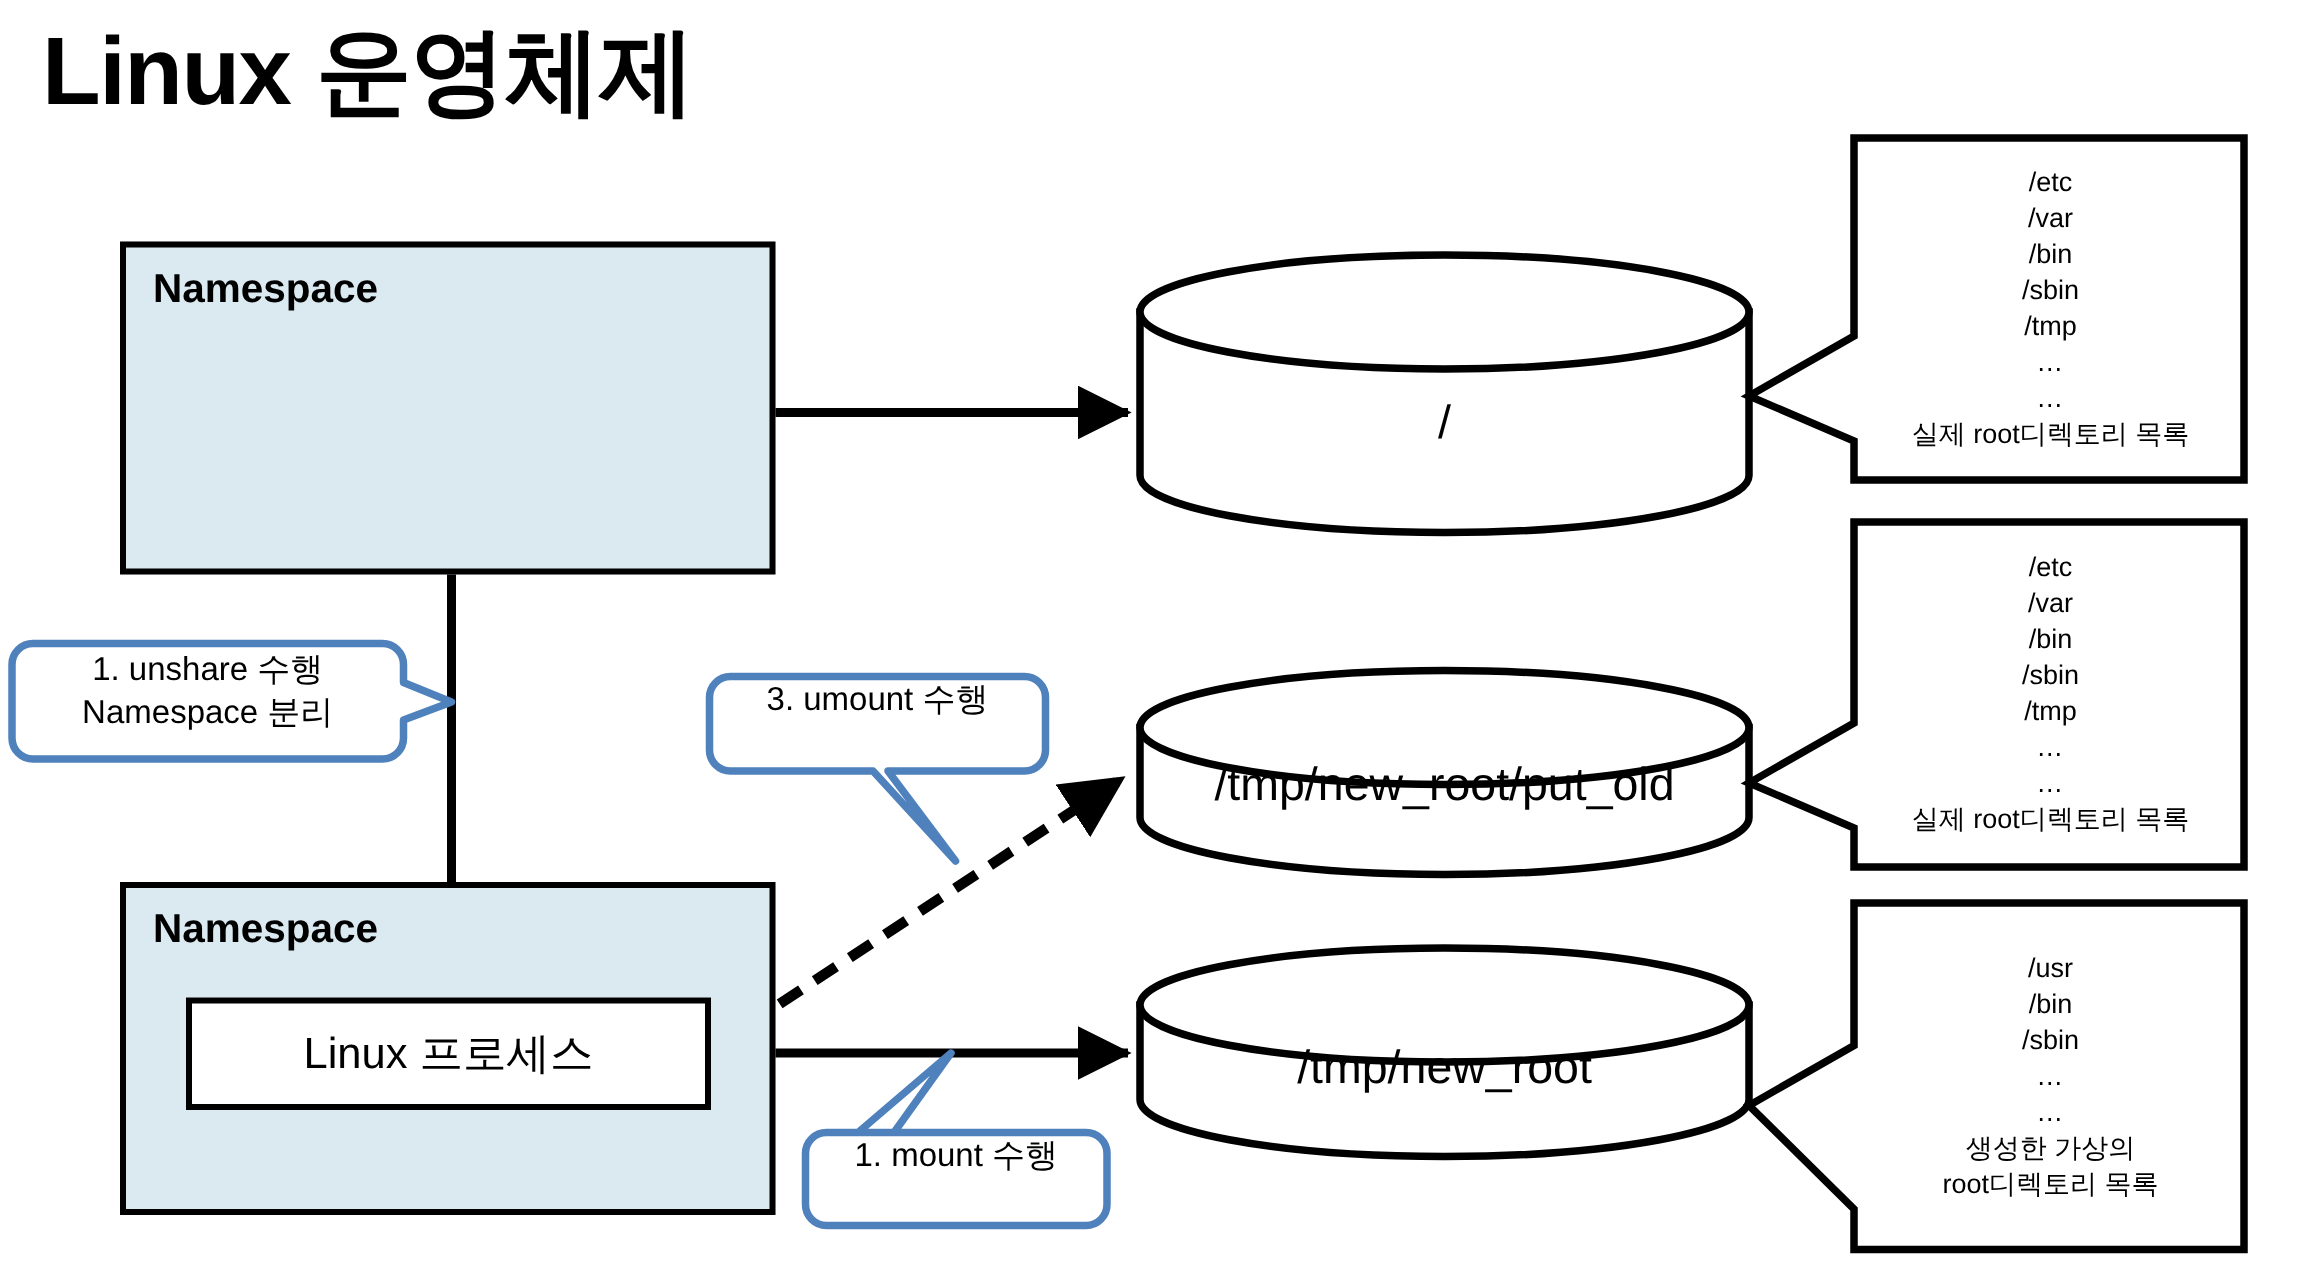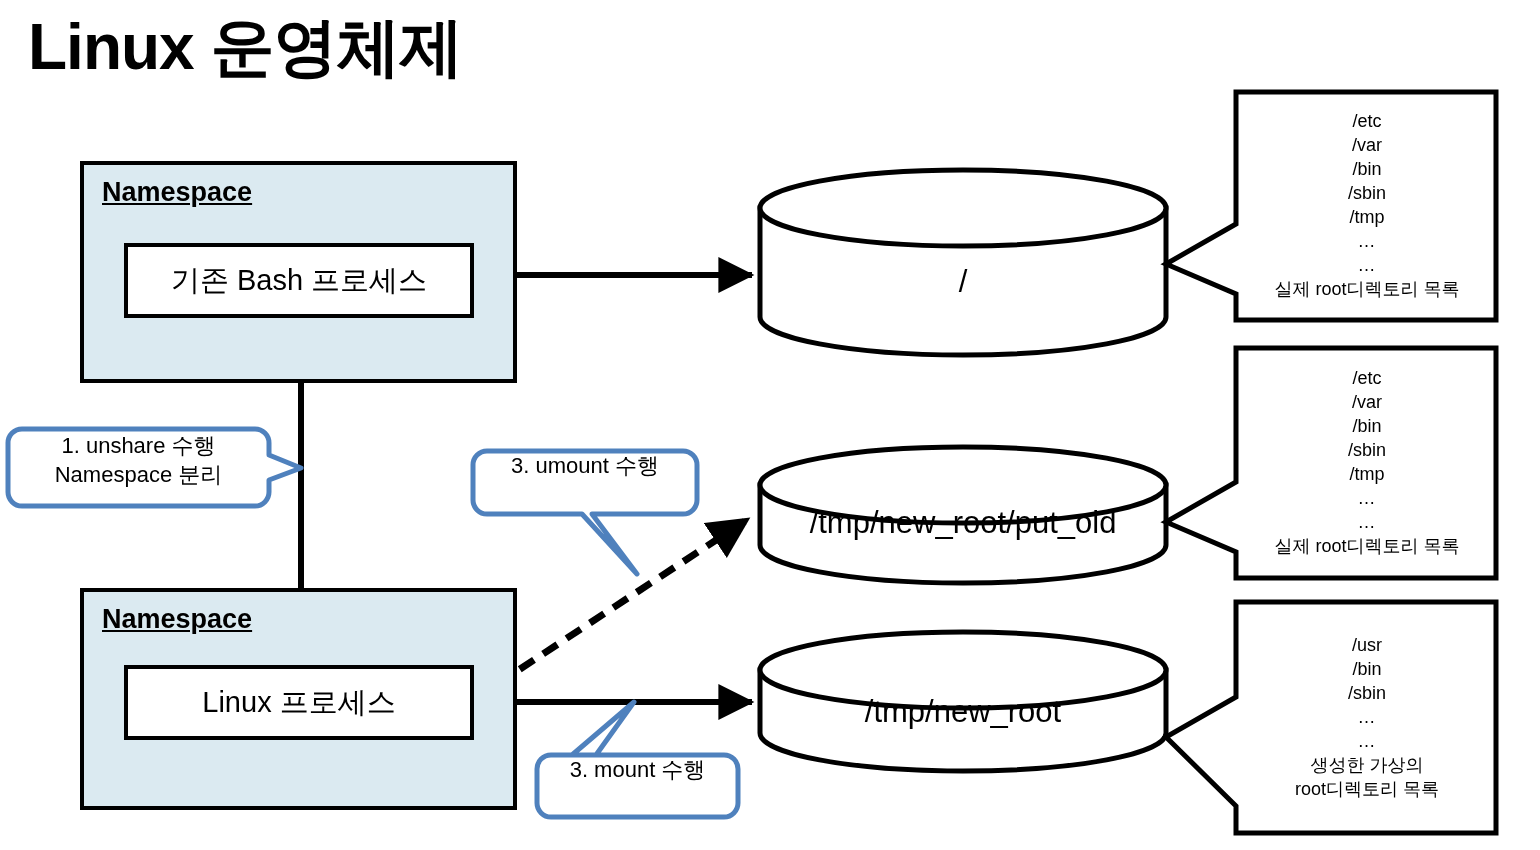--- a/index.html
+++ b/index.html
@@ -48,21 +48,20 @@
     box-sizing: border-box;
   }
   .ns-title {
     position: absolute;
     left: 18px;
     top: 12px;
     font-size: 27px;
     font-weight: bold;
     color: #000000;
     white-space: nowrap;
-    text-decoration: underline;
   }
   .proc-box {
     position: absolute;
     background: #ffffff;
     border: 4px solid #000000;
     box-sizing: border-box;
     display: flex;
     align-items: center;
     justify-content: center;
     font-size: 29px;
@@ -194,23 +193,20 @@
                L537,769 A14,14 0 0 1 551,755
                L596,755 L634,702 L572,755 Z" fill="#ffffff" stroke="#4f81bd" stroke-width="5" stroke-linejoin="round"></path>
     </g>
   </svg>
 
   <div class="title">Linux 운영체제</div>
 
   <div class="ns-box" style="left:80px; top:161px; width:437px; height:222px;">
     <div class="ns-title">Namespace</div>
   </div>
-  <div class="proc-box" style="left:124px; top:243px; width:350px; height:75px;">
-    <span>기존 Bash 프로세스</span>
-  </div>
 
   <div class="ns-box" style="left:80px; top:588px; width:437px; height:222px;">
     <div class="ns-title">Namespace</div>
   </div>
   <div class="proc-box" style="left:124px; top:665px; width:350px; height:75px;">
     <span>Linux 프로세스</span>
   </div>
 
   <div class="cyl-label" style="left:760px; top:262px; width:406px; height:40px;">/</div>
   <div class="cyl-label" style="left:760px; top:503px; width:406px; height:40px;">/tmp/new_root/put_old</div>
@@ -251,16 +247,16 @@
   <div class="callout-text" style="left:8px; top:432px; width:261px; height:72px;">
     <div>1. unshare 수행</div>
     <div>Namespace 분리</div>
   </div>
 
   <div class="callout-text" style="left:473px; top:452px; width:224px; height:62px;">
     <div>3. umount 수행</div>
   </div>
 
   <div class="callout-text" style="left:537px; top:756px; width:201px; height:61px;">
-    <div>3. mount 수행</div>
+    <div>1. mount 수행</div>
   </div>
 
 </div>
 
 </body></html>

